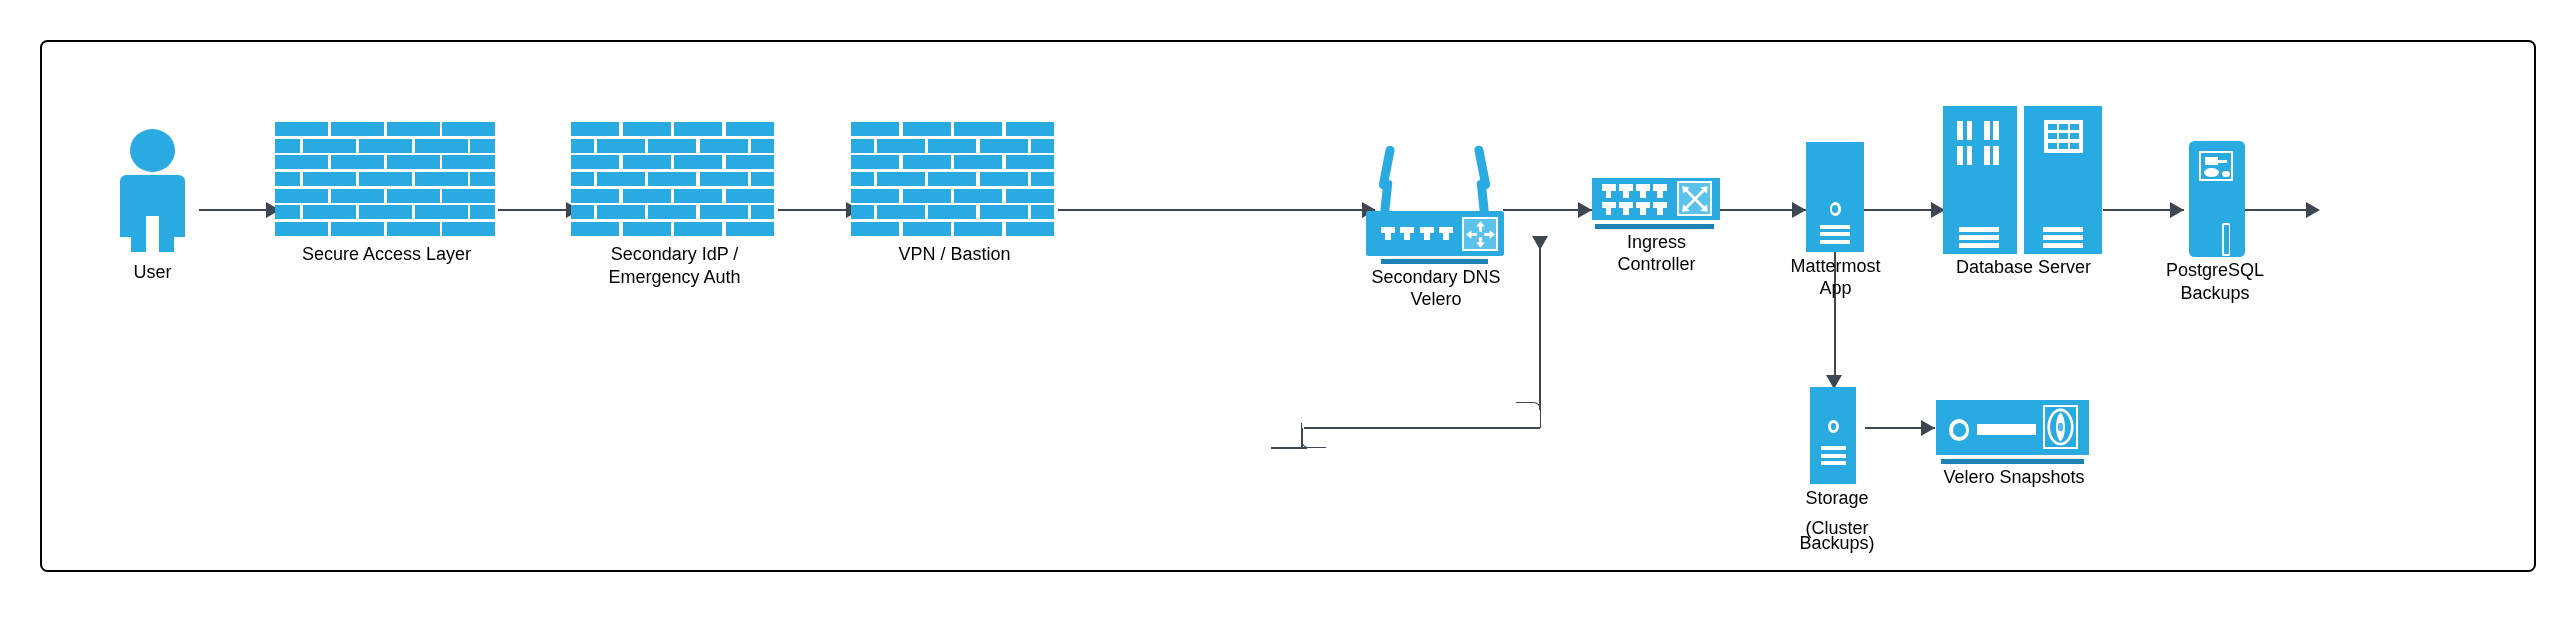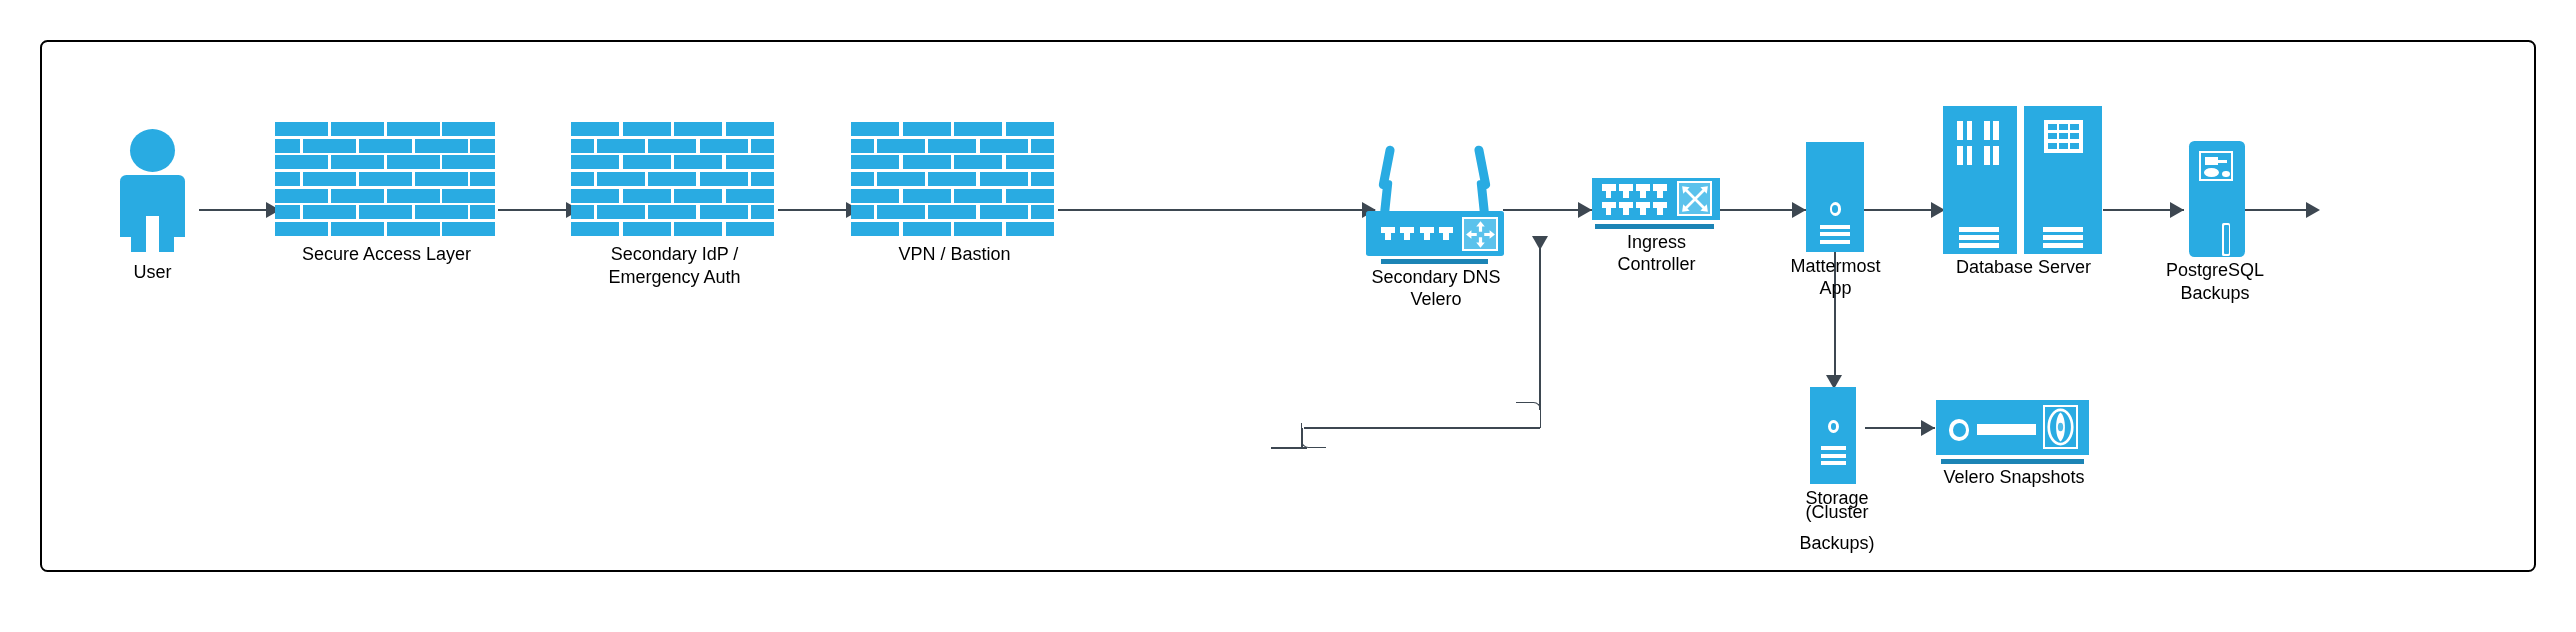--- a/index.html
+++ b/index.html
@@ -432,21 +432,21 @@
   <div class="node" style="left:1810px;top:387px;width:54px;height:172px;">
     <div class="icon-wrap" style="width:46px;height:97px;">
       <div class="bl" style="left:0;top:0;width:46px;height:97px;"></div>
       <div class="wh" style="left:18px;top:33px;width:10.7px;height:13px;border-radius:50%;"></div>
       <div class="bl" style="left:21px;top:36px;width:5.4px;height:7px;border-radius:50%;"></div>
       <div class="wh" style="left:11.3px;top:59px;width:25px;height:4.3px;"></div>
       <div class="wh" style="left:11.3px;top:67px;width:25px;height:4.3px;"></div>
       <div class="wh" style="left:11.3px;top:74px;width:25px;height:4.3px;"></div>
     </div>
     <div class="label" style="top:101px;width:204px;">Storage</div>
-    <div class="label" style="top:115px;width:204px;">(Cluster</div>
+    <div class="label" style="top:131px;width:204px;">(Cluster</div>
     <div class="label" style="top:146px;width:204px;">Backups)</div>
   </div>
 
   <div class="node" style="left:1936px;top:400px;width:156px;height:118px;">
     <div class="icon-wrap" style="width:153px;height:55px;">
       <div class="bl" style="left:0;top:0;width:153px;height:55px;"></div>
       <div class="wh" style="left:13px;top:19.3px;width:20.4px;height:21.5px;border-radius:50%;"></div>
       <div class="bl" style="left:16.6px;top:23px;width:13px;height:14px;border-radius:50%;"></div>
       <div class="wh" style="left:41px;top:23.6px;width:59px;height:11.8px;"></div>
       <div class="wbox" style="left:107px;top:5.4px;width:35px;height:44px;">

